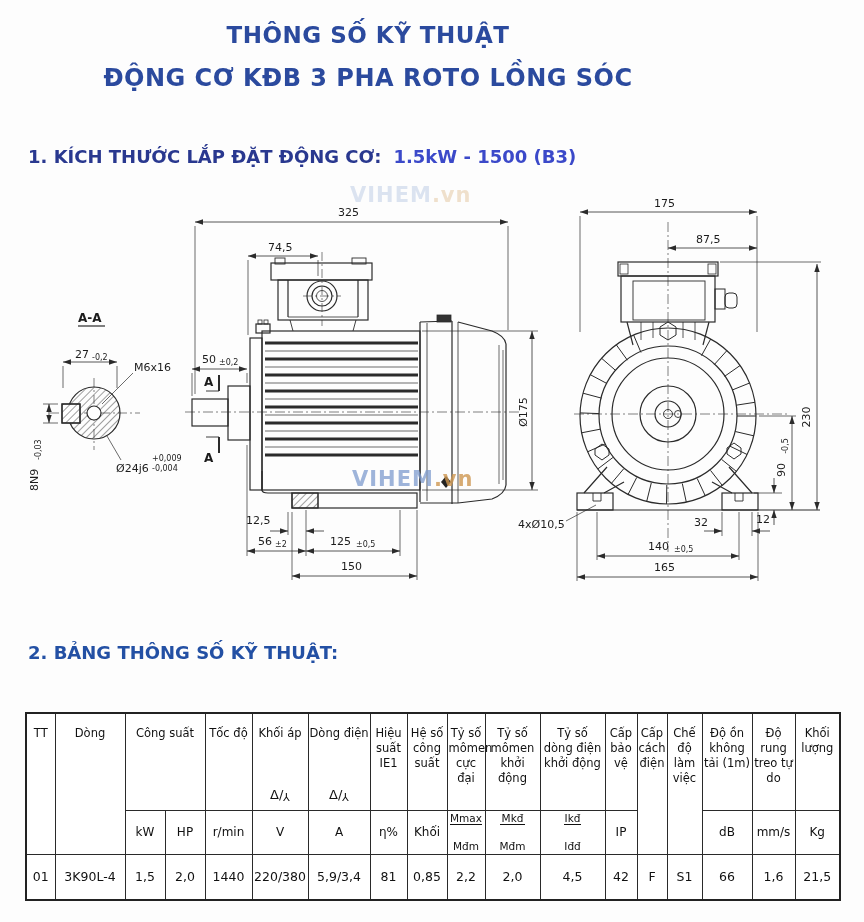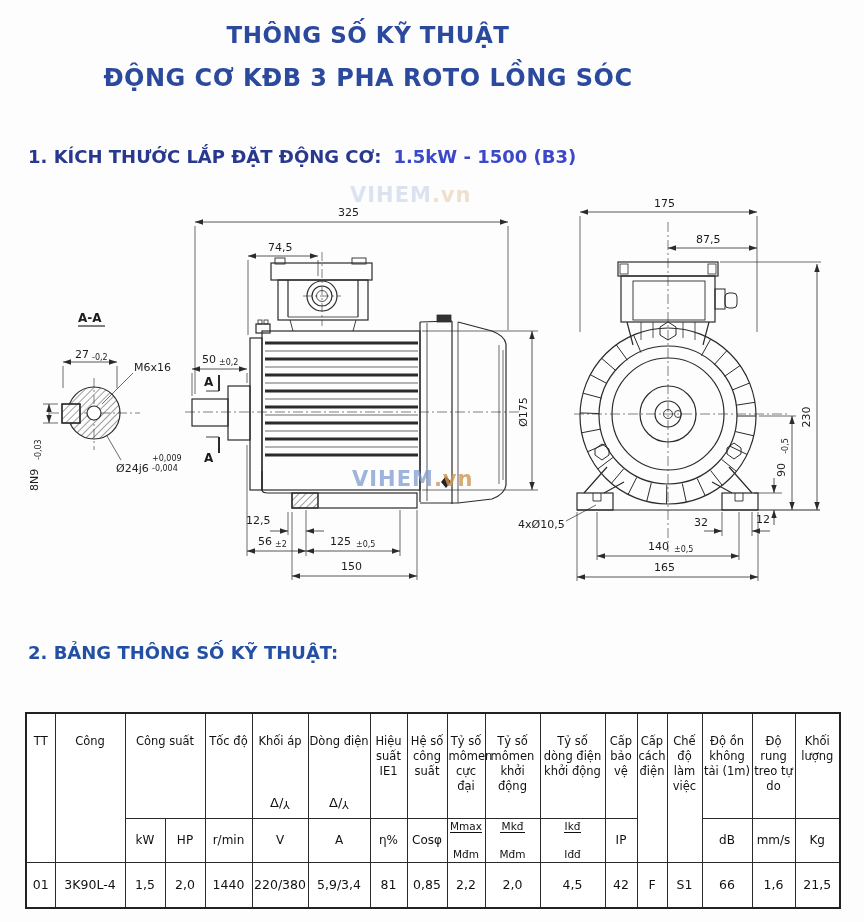--- a/index.html
+++ b/index.html
@@ -30,21 +30,21 @@
 
   table.spec{
     position:absolute;top:712px;left:25px;width:815px;
     border-collapse:collapse;table-layout:fixed;
     border:2.5px solid #222;background:#fff;
   }
   table.spec th, table.spec td{
     border:1.5px solid #2a2a2a;font-weight:normal;text-align:center;
     padding:2px 1px;line-height:1.3;color:#111;
   }
-  tr.r1 th{height:82px;vertical-align:top;padding-top:20px;font-size:11.5px;position:relative;}
+  tr.r1 th{height:82px;vertical-align:top;padding-top:12px;font-size:11.5px;position:relative;}
   tr.r1 th.span2{vertical-align:top;}
   tr.r2 td{height:38px;font-size:12px;vertical-align:middle;margin-top:44px;}
   tr.r3 td{height:40px;font-size:12.5px;vertical-align:middle;}
   .dy{position:absolute;bottom:6px;left:0;width:100%;text-align:center;font-size:13px;}
   .wye{display:inline-block;transform:rotate(180deg);font-size:11px;}
   .frac{display:inline-block;font-size:10.5px;line-height:1.05;vertical-align:middle;}
   .frac .den{display:block;border-top:1px solid #111;padding-top:16px;}
 </style>
 </head>
 <body>
@@ -307,21 +307,21 @@
     <col style="width:32px">
       <col style="width:30px">
       <col style="width:35px">
       <col style="width:50px">
     <col style="width:43px">
       <col style="width:45px">
   </colgroup>
   <tbody>
       <tr class="r1">
     <th rowspan="2" class="span2">TT</th>
-    <th rowspan="2" class="span2">Công</th>
+    <th rowspan="2" class="span2">Dòng</th>
     <th colspan="2">Công suất</th>
     <th>Tốc độ</th>
     <th><span>Khối áp</span><span class="dy"><span>Δ/</span><span class="wye">Y</span></span></th>
     <th><span>Dòng điện</span><span class="dy"><span>Δ/</span><span class="wye">Y</span></span></th>
     <th>Hiệu suất IE1</th>
     <th>Hệ số công suất</th>
     <th>Tỷ số mômen cực đại</th>
     <th>Tỷ số mômen khởi động</th>
     <th>Tỷ số dòng điện khởi động</th>
     <th>Cấp bảo vệ</th>
@@ -331,21 +331,21 @@
     <th>Độ rung treo tự do</th>
     <th>Khối lượng</th>
   </tr>
   <tr class="r2">
     <td>kW</td>
     <td>HP</td>
     <td>r/min</td>
     <td>V</td>
     <td>A</td>
     <td>η%</td>
-    <td>Cosφ</td>
+    <td>Khối</td>
     <td><span class="frac"><span>Mmax</span><span class="den">Mđm</span></span></td>
     <td><span class="frac"><span>Mkđ</span><span class="den">Mđm</span></span></td>
     <td><span class="frac"><span>Ikđ</span><span class="den">Iđđ</span></span></td>
     <td>IP</td>
     <td>dB</td>
     <td>mm/s</td>
     <td>Kg</td>
   </tr>
   <tr class="r3">
     <td>01</td>

